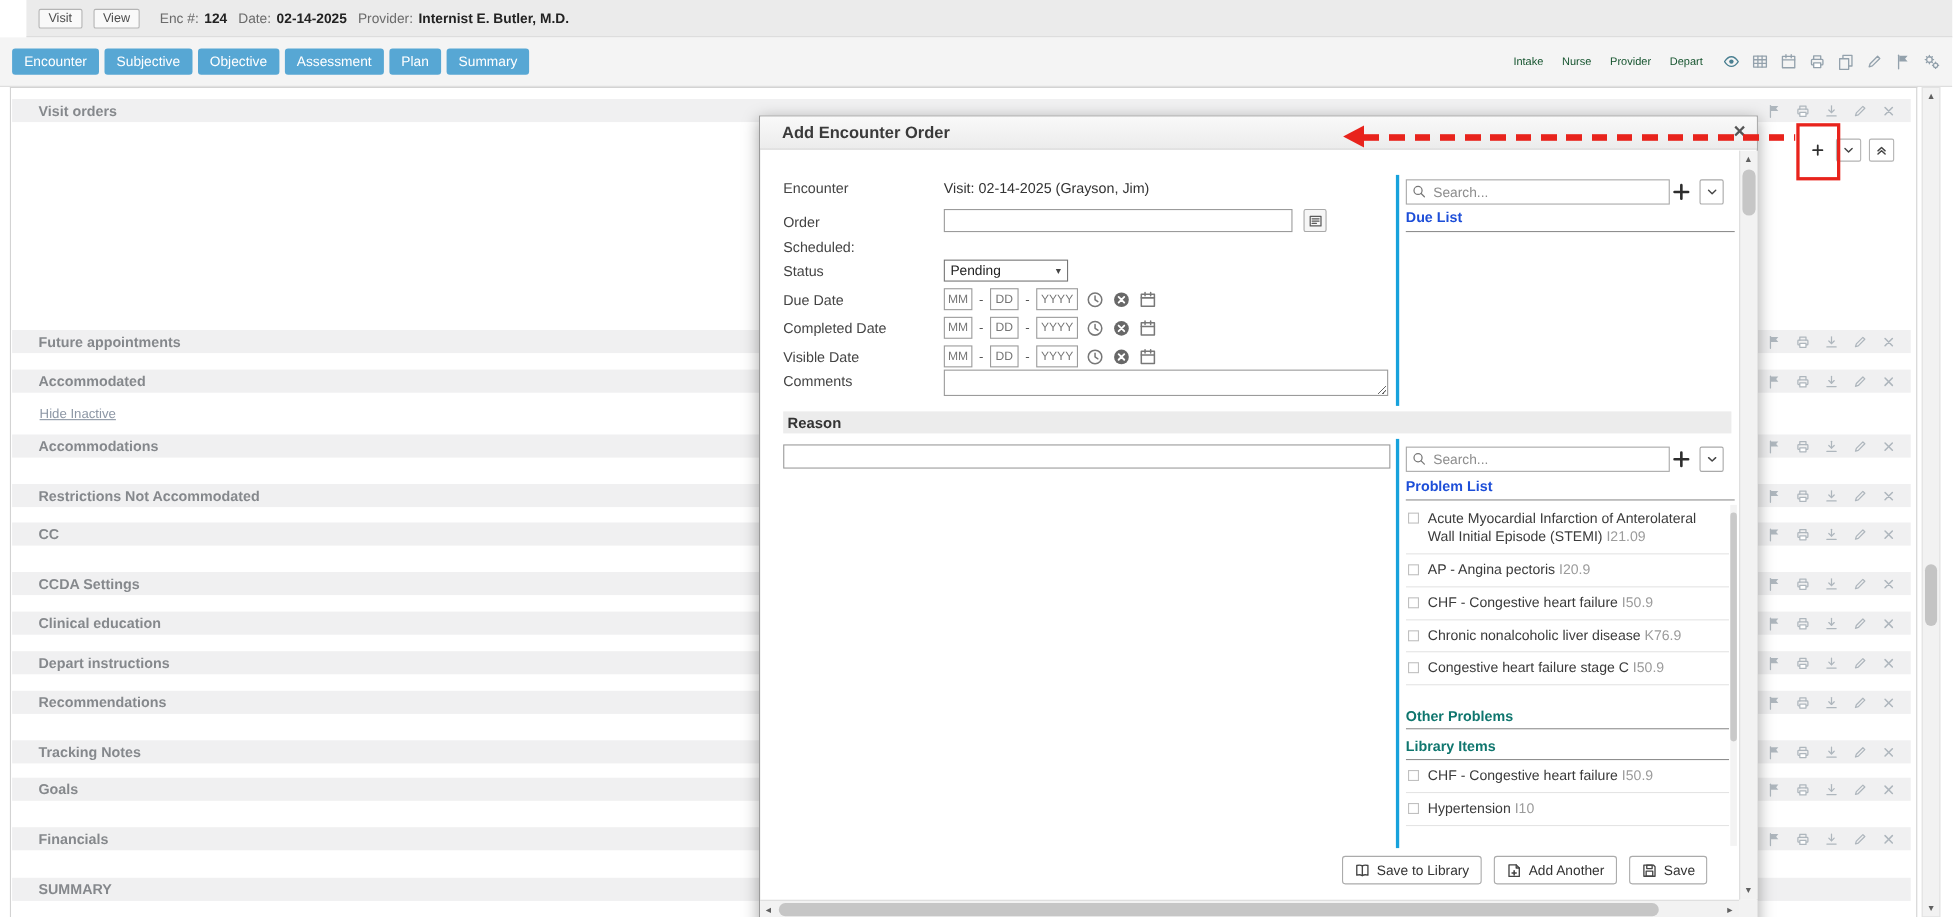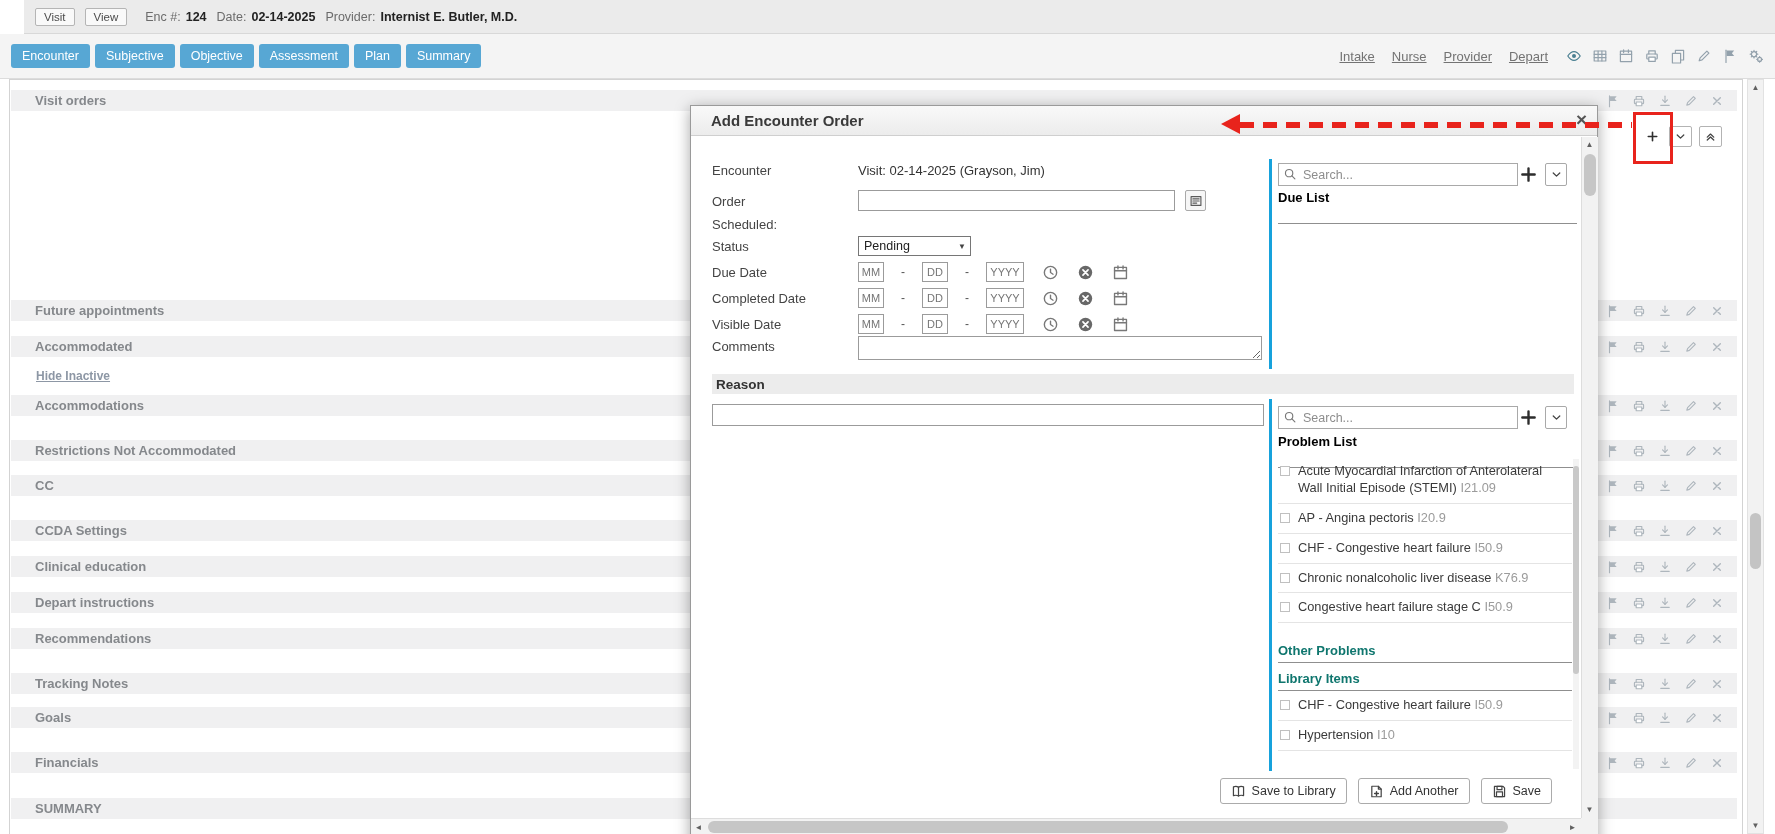--- a/index.html
+++ b/index.html
@@ -17,37 +17,37 @@
   .meta-value { color:#222; font-weight:bold; font-size:12.5px; }
 
   
   .toolbar { position:absolute; left:0; top:34px; width:1775px; height:45px; background:#f4f4f4;
              border-bottom:1px solid #dcdcdc; display:flex; align-items:center; padding:0 11px; }
   .navwrap { display:flex; align-items:center; }
   .navbtn { background:#57a7d4; color:#fff; border:none; border-radius:3px; padding:5px 11px;
             font-size:12.5px; margin-right:5px; cursor:pointer; font-family:inherit; }
   .right-tools { margin-left:auto; display:flex; align-items:center; gap:18px; }
   .right-labels { display:flex; gap:17px; }
-  .dis-label { color:#737373; font-size:13px;text-decoration:underline; }
+  .dis-label { color:#14532d; font-size:10px; }
   .right-icons { display:flex; gap:10px; align-items:center; }
   .tool-ic { width:16px; height:16px; display:inline-flex; color:#93a1ac; cursor:pointer; }
   .tool-ic.ic-eye { color:#4a7f91; }
   .tool-ic svg { width:100%; height:100%; }
 
   
   .content-panel { position:absolute; left:9px; top:79px; width:1734px; height:755px;
                    background:#fff; border:1px solid #d3d3d3; border-bottom:none; }
   .band { position:absolute; left:11px; width:1726px; height:21px; background:#f0f0f1;
           display:flex; align-items:center; padding-left:24px; z-index:2; }
   .band-label { color:#85888c; font-weight:bold; font-size:13px; }
   .band-icons { position:absolute; right:13px; display:flex; gap:12px; align-items:center; }
   .bic { width:14px; height:14px; display:inline-flex; color:#aeb6bd; cursor:pointer; }
   .bic svg { width:100%; height:100%; }
   .hide-inactive { position:absolute; left:36px; top:369px; font-size:12px; color:#8d97a5;
-                   text-decoration:underline; cursor:pointer; z-index:2;font-weight:bold; }
+                   text-decoration:underline; cursor:pointer; z-index:2; }
   .visit-controls { position:absolute; left:1642px; top:126px; display:flex; gap:7px; z-index:3; }
   .vc-plus { width:20px; height:21px; display:inline-flex; align-items:center; justify-content:center;
              color:#2f2f2f; cursor:pointer; }
   .vc-btn { width:23px; height:21px; border:1px solid #b3b3b3; background:#fff; border-radius:2px;
             display:inline-flex; align-items:center; justify-content:center; color:#444; cursor:pointer; }
   .vc-plus svg, .vc-btn svg { width:13px; height:13px; }
 
   
   .pg-sb { position:absolute; left:1747px; top:79px; width:17px; height:755px; background:#f2f2f2;
            border:1px solid #e2e2e2; z-index:4; }
@@ -69,43 +69,43 @@
   .fvalue { position:absolute; font-size:13px; color:#333; }
   .tinput { position:absolute; height:21px; border:1px solid #9b9b9b; font-size:12.5px;
             padding:0 5px; font-family:inherit; color:#333; }
   .icon-btn { position:absolute; width:21px; height:21px; border:1px solid #a9a9a9; background:#f6f6f6;
               border-radius:2px; display:inline-flex; align-items:center; justify-content:center;
               color:#5a5a5a; cursor:pointer; }
   .icon-btn svg { width:14px; height:14px; }
   .fselect { position:absolute; width:113px; height:20px; border:1px solid #767676; background:#fff;
              font-size:12.5px; color:#222; padding:2px 18px 0 5px; cursor:pointer; }
   .sel-arrow { position:absolute; right:4px; top:5px; font-size:8px; color:#444; }
-  .date-row { position:absolute; left:167px; display:flex; align-items:center; gap:17px; height:20px; }
+  .date-row { position:absolute; left:167px; display:flex; align-items:center; gap:6px; height:20px; }
   .dseg { height:20px; border:1px solid #9b9b9b; font-size:11px; text-align:center; color:#555;
           font-family:inherit; padding:0; }
   .dsep { color:#555; font-size:12px; }
   .date-ic { width:17px; height:17px; display:inline-flex; color:#787878; cursor:pointer; margin-left:1px; }
   .date-ic svg { width:100%; height:100%; }
   .comments { position:absolute; left:167px; top:230px; width:404px; height:24px;
               border:1px solid #9b9b9b; resize:both; font-family:inherit; font-size:12.5px; }
   .blueline { position:absolute; left:578px; width:3px; background:#17a2dc; }
   .searchwrap { position:absolute; width:240px; height:23px; }
   .searchwrap input { width:100%; height:100%; border:1px solid #a9a9a9; padding:0 5px 0 24px;
                       font-size:12.5px; font-family:Liberation Sans, sans-serif; color:#333; }
   .searchwrap input::placeholder { color:#8d8d8d; }
   .mag { position:absolute; left:5px; top:4px; width:14px; height:14px; color:#777; }
   .mag svg { width:100%; height:100%; }
   .plusbtn { position:absolute; width:19px; height:19px; display:inline-flex; color:#2d2d2d; cursor:pointer; }
   .plusbtn svg { width:100%; height:100%; }
   .chevbtn { position:absolute; width:22px; height:23px; border:1px solid #a9a9a9; background:#fff;
              border-radius:2px; display:inline-flex; align-items:center; justify-content:center;
              color:#444; cursor:pointer; }
   .chevbtn svg { width:13px; height:13px; }
-  .phdr { position:absolute; font-weight:bold; font-size:13px; color:#000000;
-          border-bottom:1px solid #8f8f8f; padding-bottom:18px; }
+  .phdr { position:absolute; font-weight:bold; font-size:13px; color:#1d4ed8;
+          border-bottom:1px solid #8f8f8f; padding-bottom:5px; }
   .reason-band { position:absolute; left:21px; top:268px; width:862px; height:20px; background:#ececec;
                  display:flex; align-items:center; padding-left:4px; }
   .reason-band span { font-weight:bold; font-size:13.5px; color:#333; }
   .plist { position:absolute; left:587px; top:351px; width:294px; height:315px; overflow:hidden; }
   .p-item { display:flex; gap:8px; padding:6px 8px 6px 2px; border-bottom:1px solid #e4e4e4;
             font-size:12.8px; line-height:1.32; cursor:pointer; }
   .cbx { width:10px; height:10px; border:1px solid #c0c0c0; background:#fff; flex:none; margin-top:3px; }
   .p-name { color:#3a3a3a; }
   .p-code { color:#9b9b9b; }
   .p-partial { height:12px; }

